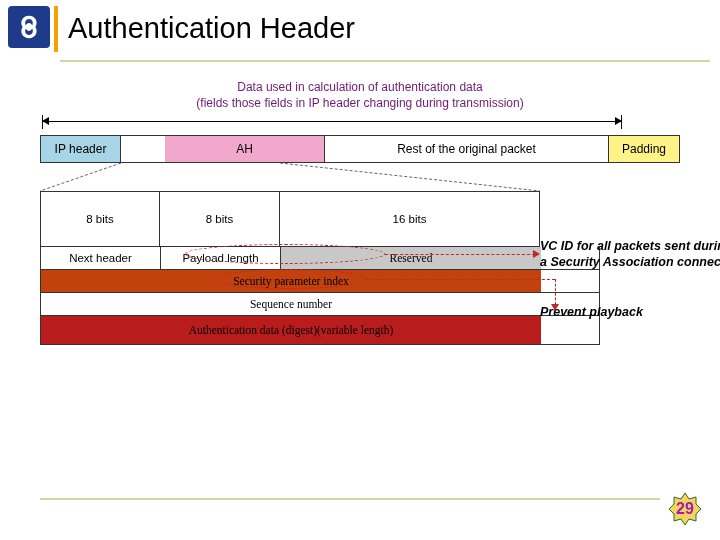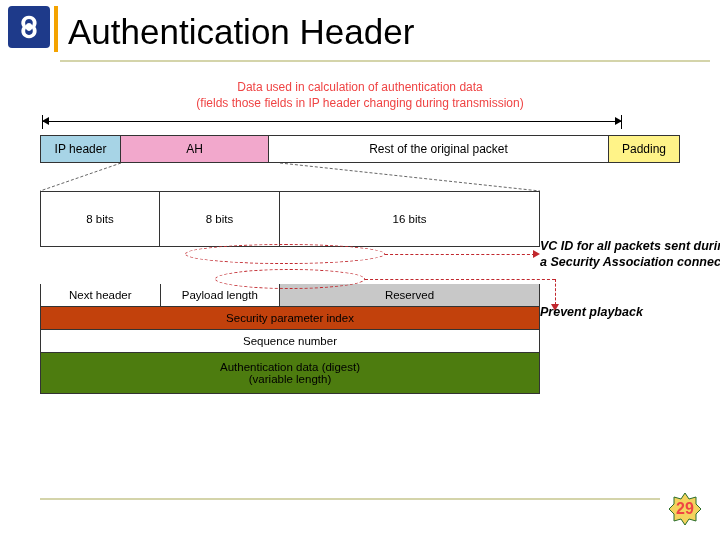--- a/index.html
+++ b/index.html
@@ -31,41 +31,41 @@
   .logo svg { width: 32px; height: 32px; }
   .vert-bar {
     position: absolute;
     left: 54px;
     top: 6px;
     width: 4px;
     height: 46px;
     background: #f4a300;
   }
   .title {
-    font-size: 35px;
+    font-size: 29px;
     color: #000;
     font-weight: normal;
     padding-left: 8px;
     padding-top: 4px;
   }
   .top-rule {
     margin: 0 10px 0 60px;
     height: 2px;
     background: #d4d4aa;
   }
   .diagram {
     position: relative;
     margin: 18px auto 0 auto;
     width: 640px;
   }
   .range-label {
     text-align: center;
     font-size: 12px;
     line-height: 1.3;
-    color: #ef4444;
+    color: #701a75;
     margin-bottom: 4px;
   }
   .range-line {
     position: relative;
     height: 14px;
     margin-bottom: 6px;
   }
   .range-line .bar {
     position: absolute;
     left: 2px;
@@ -107,60 +107,59 @@
     border-right: 1px solid #333;
     text-align: right;
     font-size: 12px;
     padding: 6px 4px;
     display: flex;
     align-items: center;
     justify-content: center;
   }
   .cell:last-child { border-right: none; }
   .ip { width: 80px; background: #a7d4e6; }
-  .ah { width: 148px; background: #f2a8cc; }
+  .ah { width: 160px; background: #f2a8cc; margin-left: 44px; }
   .rest { flex: 1; background: #fff; }
   .pad { width: 70px; background: #fff388; }
   .proj {
     position: relative;
     height: 28px;
   }
   .bits-row {
     display: flex;
     width: 500px;
     font-size: 11.5px;
   }
   .bits-row .bcell {
     text-align: center;
     border: 1px solid #333;
     padding: 21px 0;
     background: #fff;
   }
   .bits-row .bcell + .bcell { border-left: none; }
   .ah-fields {
-    width: 500px;
+    width: 560px;
     border: 1px solid #333;
     border-top: none;
-    margin-top: 37px;
   }
   .ah-row {
     display: flex;
     border-bottom: 1px solid #333;
   }
   .ah-row:last-child { border-bottom: none; }
   .ah-cell {
     font-size: 11.5px;
     text-align: center;
     padding: 5px 2px;
     display: flex;
     align-items: center;
     justify-content: center;
     border-right: 1px solid #333;
   }
-  .ah-cell:last-child { border-right: none; }
+  .ah-cell:last-child { border-right: none; font-family: Liberation Serif, serif; }
   .annotation {
     position: absolute;
     font-family: Verdana, sans-serif;
     font-style: italic;
     font-weight: bold;
     font-size: 12.5px;
     color: #000;
     line-height: 1.3;
   }
   .oval {
@@ -202,21 +201,21 @@
     position: absolute;
     right: 18px;
     bottom: 14px;
     width: 34px;
     height: 34px;
     display: flex;
     align-items: center;
     justify-content: center;
     font-size: 16px;
     font-weight: bold;
-    color: #ef4444;
+    color: #a21caf;
   }
   .page-num svg {
     position: absolute;
     left: 0; top: 0;
     width: 34px; height: 34px;
     z-index: -1;
   }
 </style>
 </head>
 <body>
@@ -273,21 +272,21 @@
       <div class="ah-cell" style="width:120px;background:#fff">Payload length</div>
       <div class="ah-cell" style="width:260px;background:#c8c8c8">Reserved</div>
     </div>
     <div class="ah-row">
       <div class="ah-cell" style="width:500px;background:#c2410c">Security parameter index</div>
     </div>
     <div class="ah-row">
       <div class="ah-cell" style="width:500px;background:#fff">Sequence number</div>
     </div>
     <div class="ah-row">
-      <div class="ah-cell" style="width:500px;background:#4d7c0f;flex-direction:column;padding:8px 2px">
+      <div class="ah-cell" style="width:500px;background:#b91c1c;flex-direction:row;padding:8px 2px">
         <span>Authentication data (digest)</span>
         <span>(variable length)</span>
       </div>
     </div>
   </div>
 
   <div class="oval" style="left:145px;top:164px;width:200px;height:20px"></div>
   <div class="arrow-line" style="left:345px;top:174px;width:150px"></div>
   <div class="arrow-head" style="left:493px;top:170px"></div>
 

